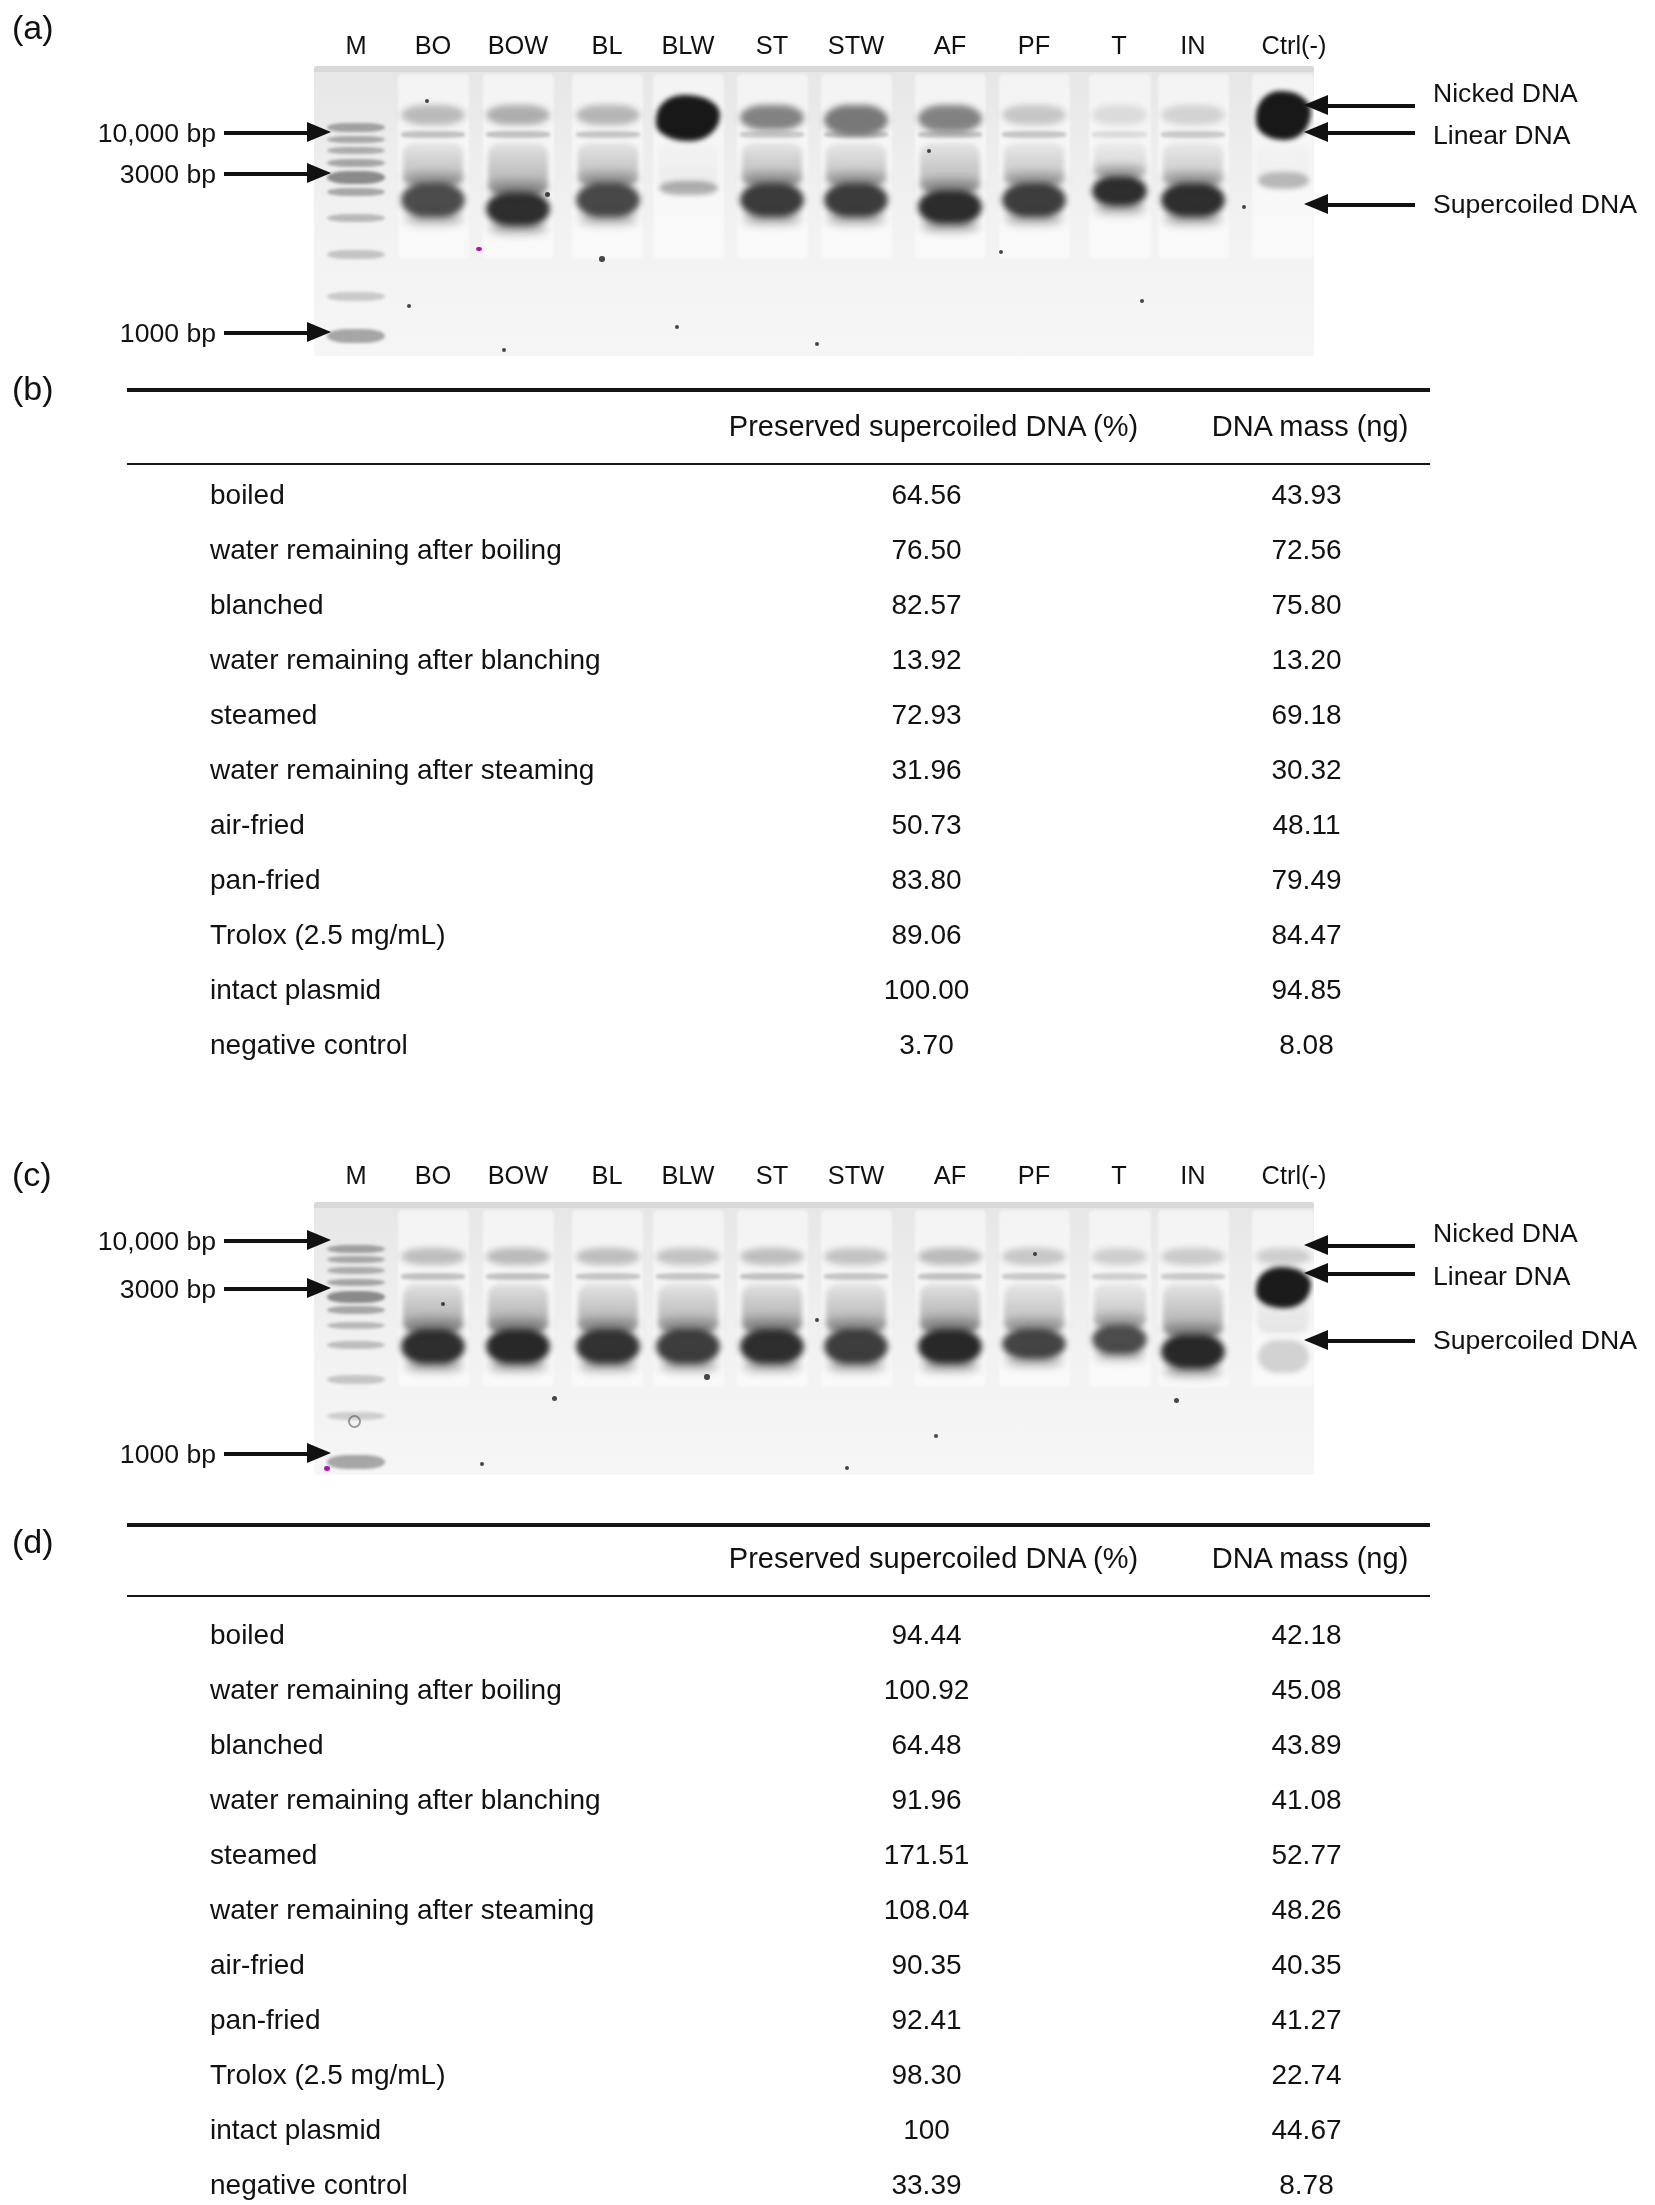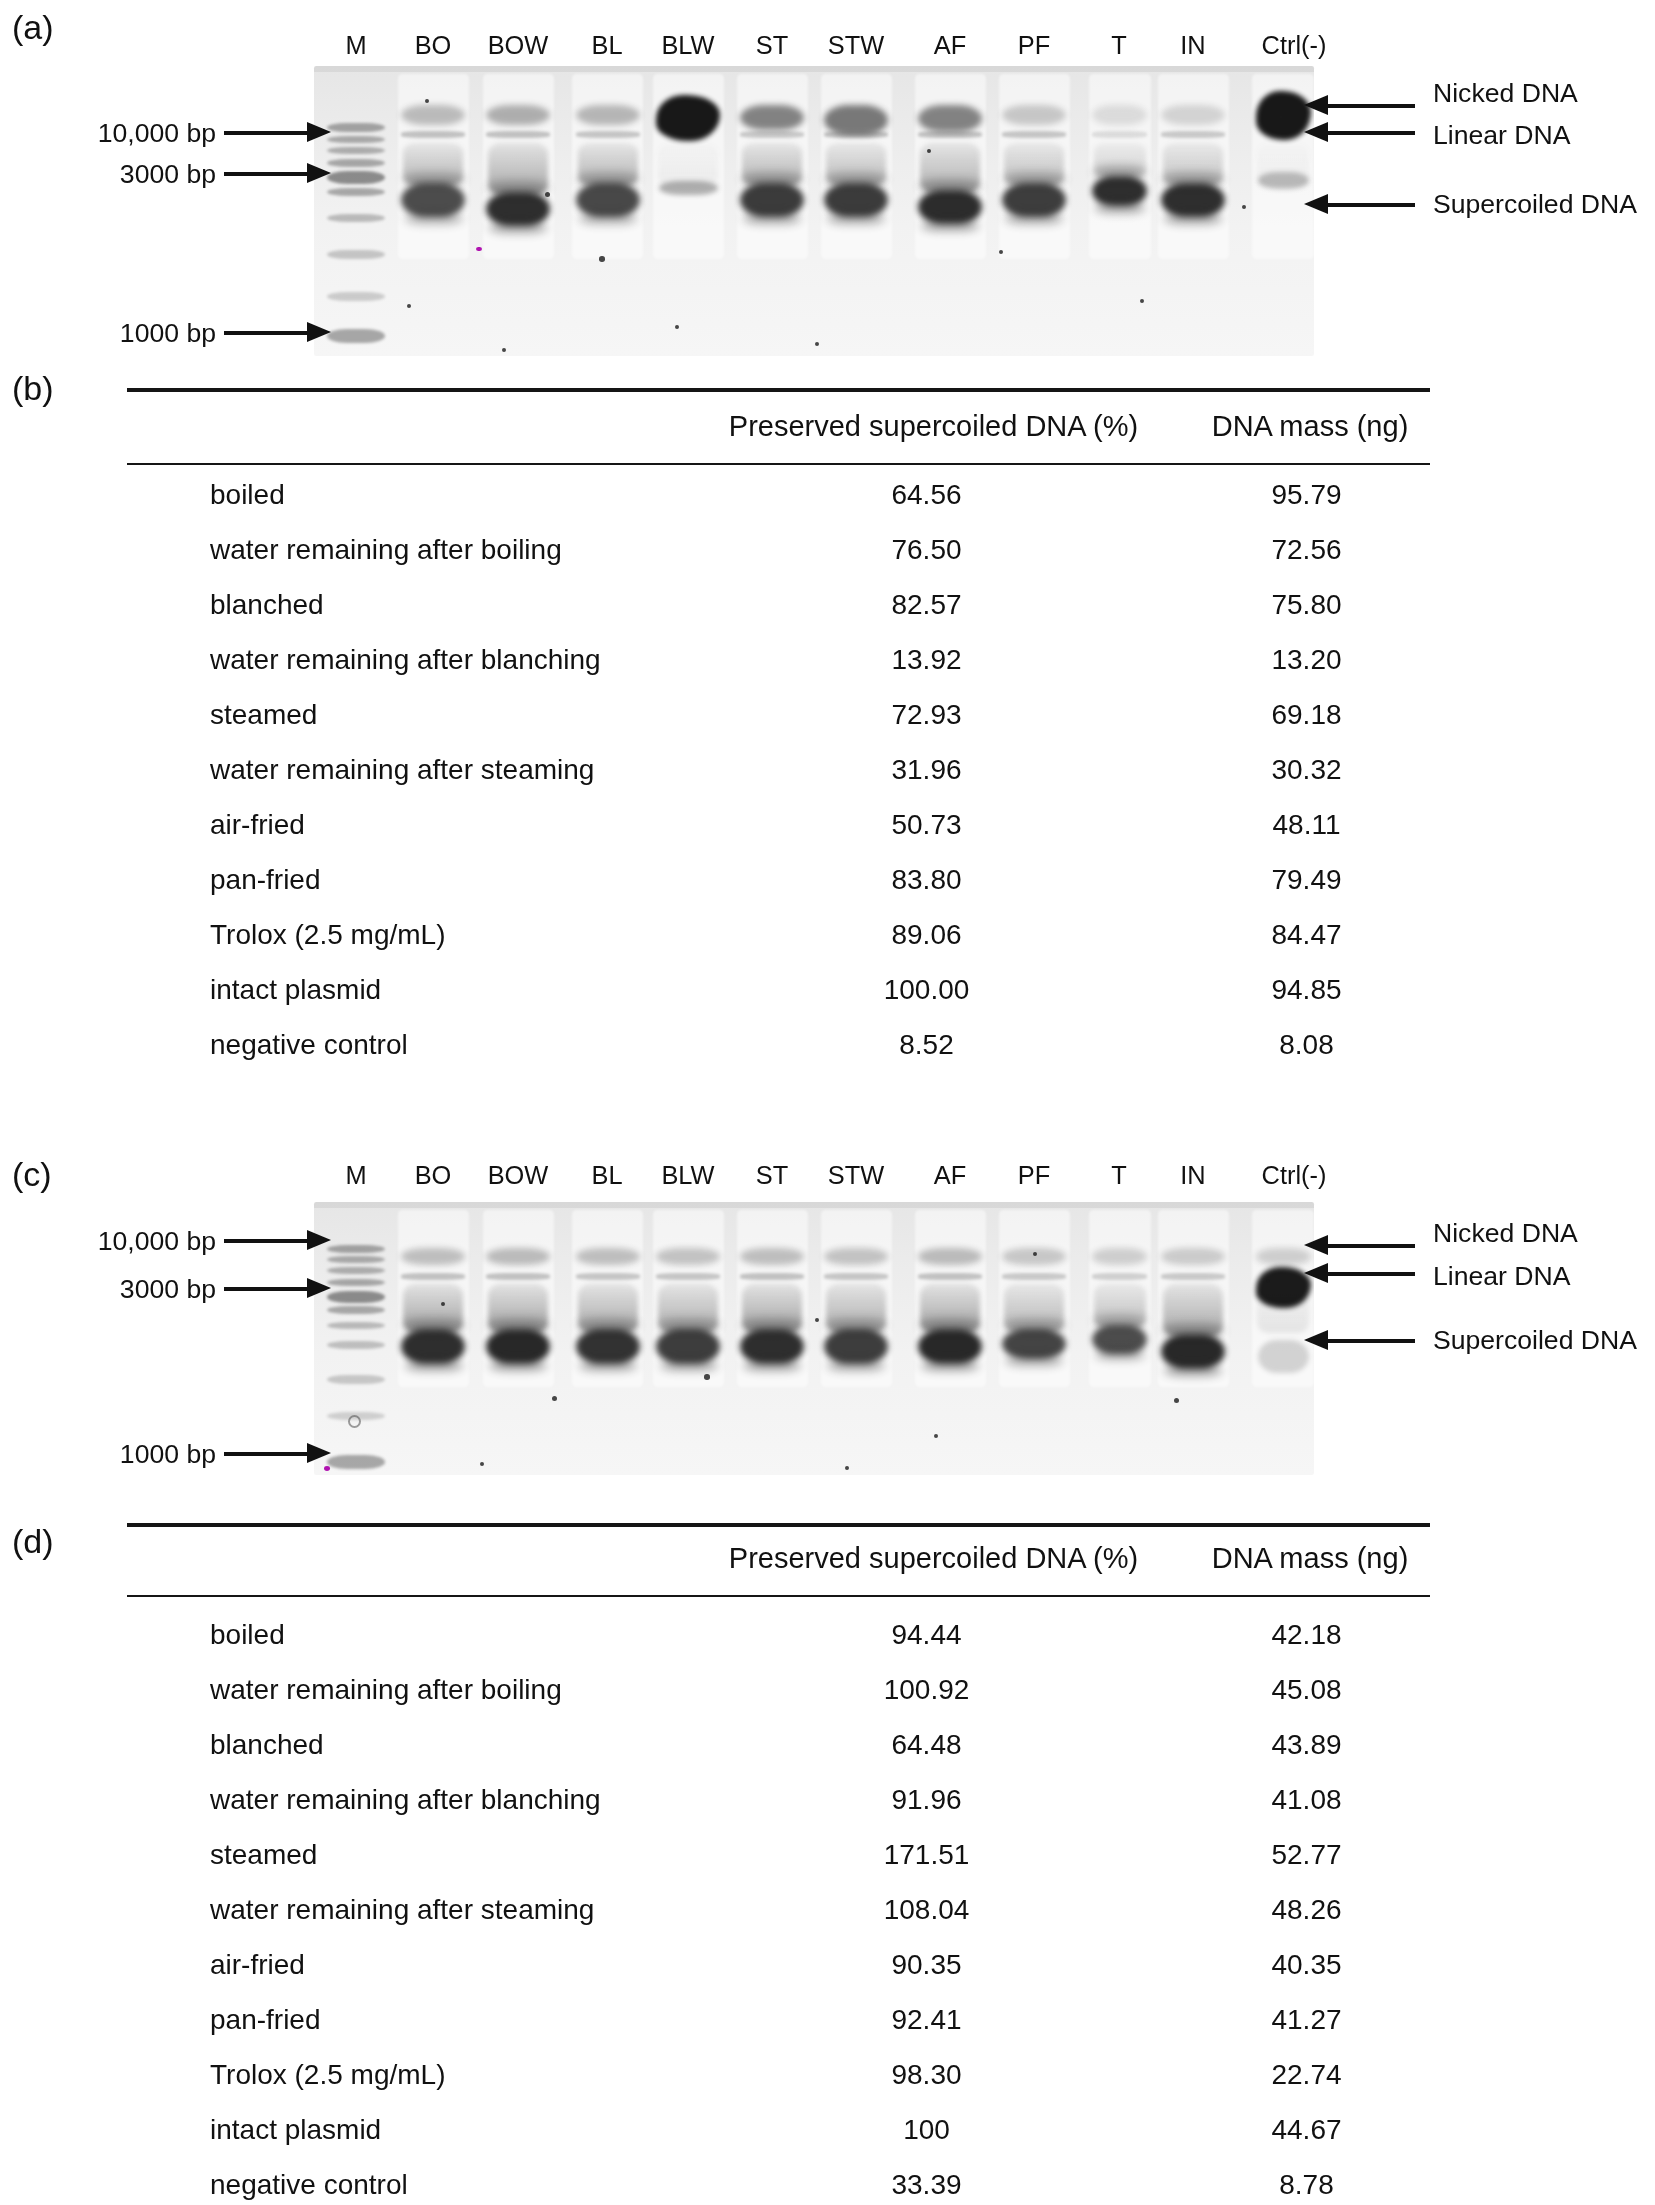--- a/index.html
+++ b/index.html
@@ -186,21 +186,21 @@
   <div class="abs rule" style="left:127px;top:388px;width:1303px;height:3.9px;"></div>
   <span class="abs thead" style="left:712px;top:407px;width:443px;">Preserved supercoiled DNA (%)</span>
   <span class="abs thead" style="left:1144px;top:407px;width:332px;">DNA mass (ng)</span>
   <div class="abs rule" style="left:127px;top:463px;width:1303px;height:2.2px;"></div>
 
   <div class="abs" id="rowsB" style="left:127px;top:467px;width:1303px;">
 
   <div class="trow">
       <span class="tlabel">boiled</span>
       <span class="tval c1">64.56</span>
-      <span class="tval c2">95.79</span>
+      <span class="tval c2">43.93</span>
     </div>
       <div class="trow">
       <span class="tlabel">water remaining after boiling</span>
       <span class="tval c1">76.50</span>
       <span class="tval c2">72.56</span>
     </div>
       <div class="trow">
       <span class="tlabel">blanched</span>
       <span class="tval c1">82.57</span>
       <span class="tval c2">75.80</span>
@@ -235,21 +235,21 @@
       <span class="tval c1">89.06</span>
       <span class="tval c2">84.47</span>
     </div>
       <div class="trow">
       <span class="tlabel">intact plasmid</span>
       <span class="tval c1">100.00</span>
       <span class="tval c2">94.85</span>
     </div>
       <div class="trow">
       <span class="tlabel">negative control</span>
-      <span class="tval c1">8.52</span>
+      <span class="tval c1">3.70</span>
       <span class="tval c2">8.08</span>
     </div>
     </div>
 
   <div class="abs panel-letter" style="left:12px;top:1156px;">(c)</div>
 
   <div class="abs" id="laneLabelsC" style="left:0;top:1159px;width:1656px;height:33px;">
 
   <span class="lane-label" style="left: 356px;">M</span>
       <span class="lane-label" style="left: 433px;">BO</span>

